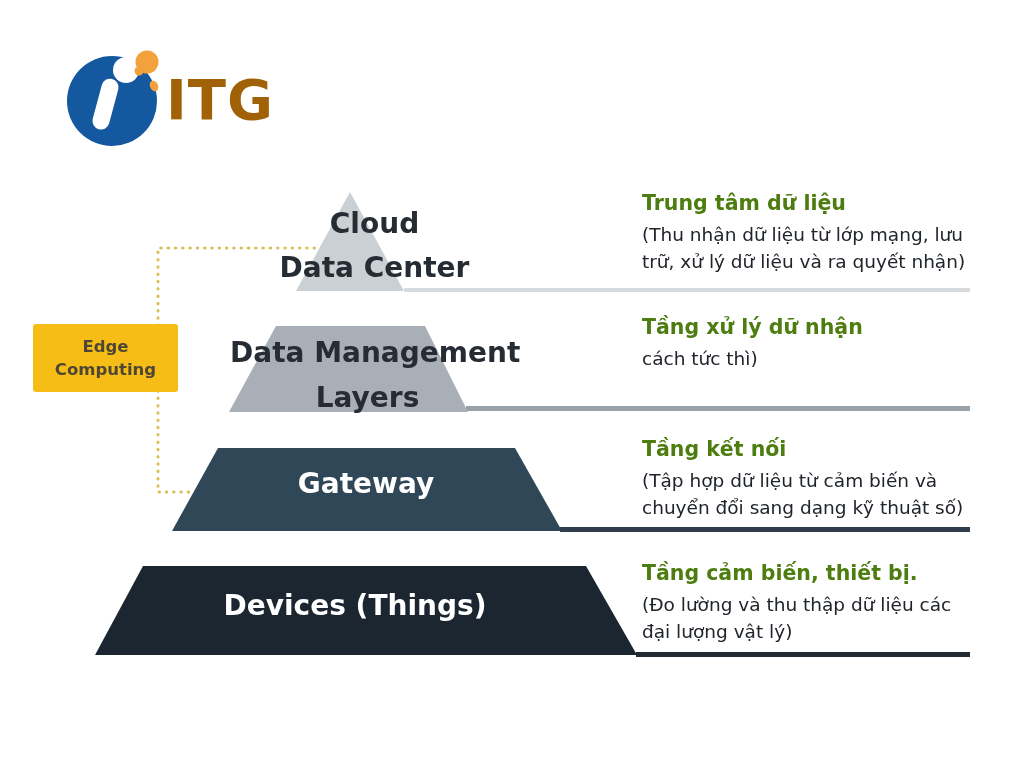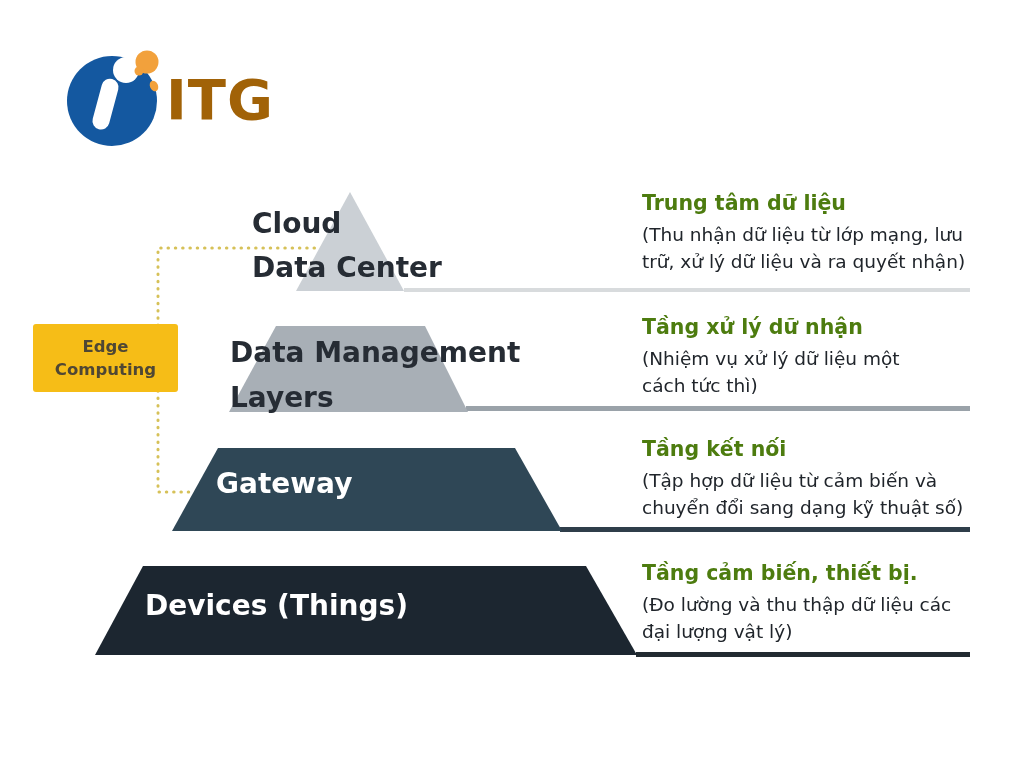--- a/index.html
+++ b/index.html
@@ -14,21 +14,21 @@
     font-size:56px;line-height:64px;font-weight:800;letter-spacing:1px;
   }
   
   .edge-box{
     position:absolute;left:33px;top:324px;width:145px;height:68px;
     border-radius:3px;display:flex;flex-direction:column;align-items:center;justify-content:center;
     font-size:16.5px;font-weight:700;line-height:23px;text-align:center;
   }
   
   .layer-label{
-    position:absolute;text-align:left;font-weight:700;white-space:nowrap;
+    position:absolute;text-align:center;font-weight:700;white-space:nowrap;
   }
   .layer-label div{white-space:nowrap;}
   .lbl-1{left:252px;top:202px;width:245px;font-size:28px;line-height:44px;}
   .lbl-2{left:230px;top:330px;width:275px;font-size:28px;line-height:45px;}
   .lbl-3{left:216px;top:468px;width:300px;font-size:28px;line-height:32px;}
   .lbl-4{left:145px;top:590px;width:420px;font-size:28px;line-height:32px;}
   
   .annot{position:absolute;left:642px;width:350px;}
   .annot .title{font-size:20.5px;font-weight:700;color:#4d7c0f;line-height:26px;margin-bottom:5px;white-space:nowrap;}
   .annot .desc{font-size:18.5px;color:#20252b;line-height:27px;white-space:nowrap;}
@@ -87,21 +87,20 @@
     <div>Devices (Things)</div>
   </div>
 
   <div class="annot an-1">
     <div class="title">Trung tâm dữ liệu</div>
     <div class="desc">(Thu nhận dữ liệu từ lớp mạng, lưu</div>
     <div class="desc">trữ, xử lý dữ liệu và ra quyết nhận)</div>
   </div>
   <div class="annot an-2">
     <div class="title">Tầng xử lý dữ nhận</div>
-    <div class="desc">(Nhiệm vụ xử lý dữ liệu một</div>
     <div class="desc">cách tức thì)</div>
   </div>
   <div class="annot an-3">
     <div class="title">Tầng kết nối</div>
     <div class="desc">(Tập hợp dữ liệu từ cảm biến và</div>
     <div class="desc">chuyển đổi sang dạng kỹ thuật số)</div>
   </div>
   <div class="annot an-4">
     <div class="title">Tầng cảm biến, thiết bị.</div>
     <div class="desc">(Đo lường và thu thập dữ liệu các</div>

